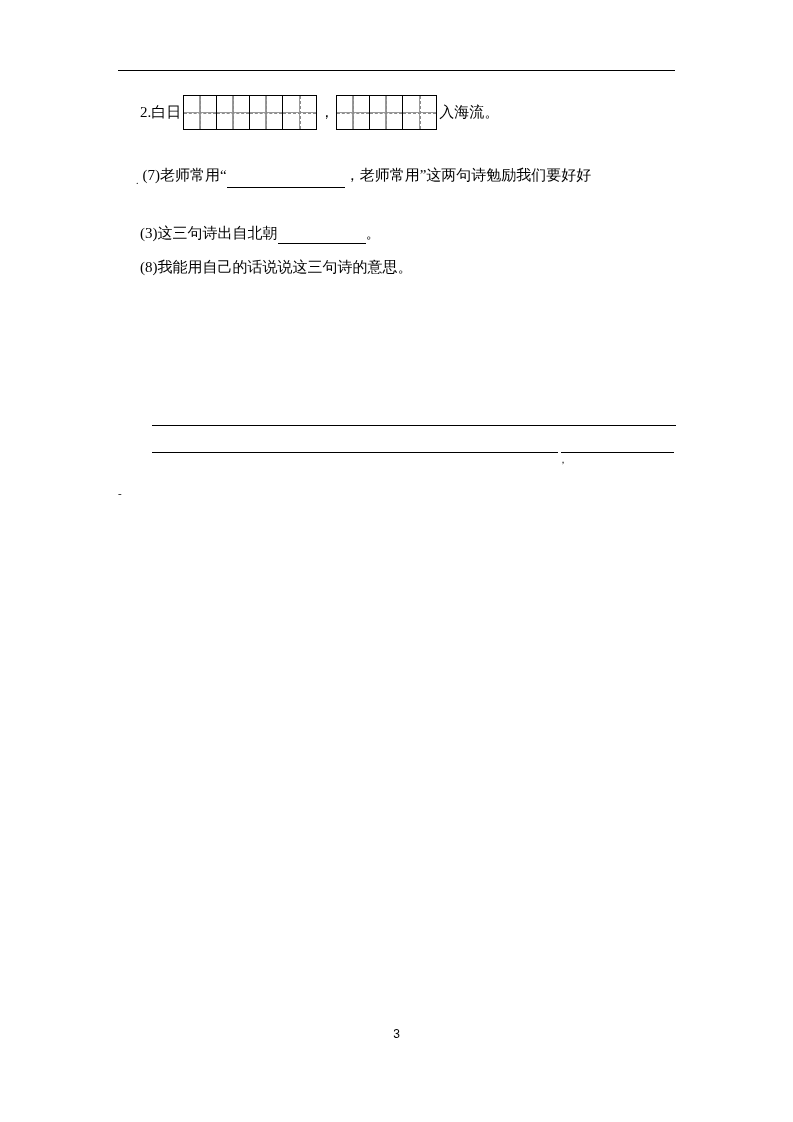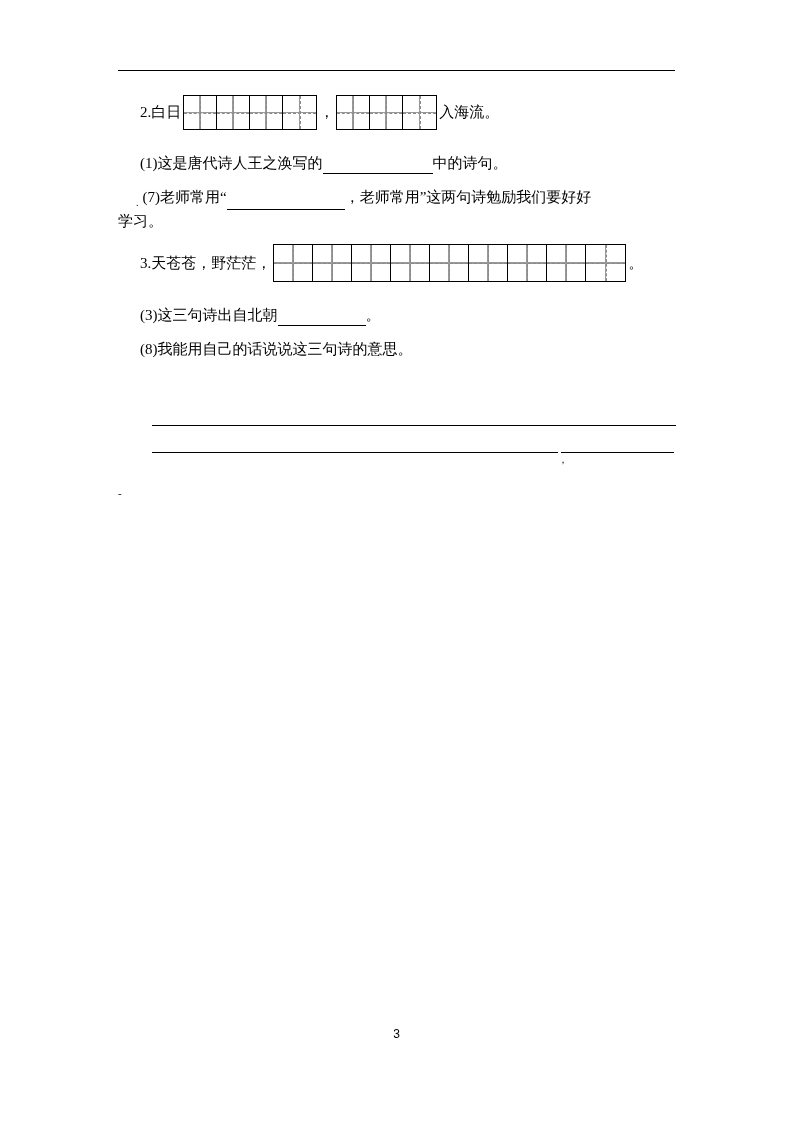--- a/index.html
+++ b/index.html
@@ -191,50 +191,29 @@
       <span class="grid-boxes">
         <span class="gcell"></span>
         <span class="gcell"></span>
         <span class="gcell"></span>
       </span>
       <span>入海流。</span>
     </div>
 
     <div class="spacer-lg"></div>
 
-    <div class="line indent">
-      <span>(1)这是唐代诗人王之涣写的</span><span class="blank-underline bl-110"></span><span>中的诗句。</span>
-    </div>
 
     <div class="spacer-sm"></div>
 
     <div class="line indent">
       <span class="tiny-dot" style="position:relative;left:-4px;top:4px;">.</span><span>(7)老师常用“</span><span class="blank-underline bl-120"></span><span>，老师常用”这两句诗勉励我们要好好</span>
     </div>
-    <div class="line">
-      <span>学习。</span>
-    </div>
 
     <div class="spacer-sm"></div>
 
-    <div class="row-grid indent">
-      <span>3.天苍苍，野茫茫，</span>
-      <span class="grid-boxes tall">
-        <span class="gcell"></span>
-        <span class="gcell"></span>
-        <span class="gcell"></span>
-        <span class="gcell"></span>
-        <span class="gcell"></span>
-        <span class="gcell"></span>
-        <span class="gcell"></span>
-        <span class="gcell"></span>
-        <span class="gcell"></span>
-      </span>
-      <span>。</span>
-    </div>
 
     <div class="spacer-lg"></div>
 
     <div class="line indent">
       <span>(3)这三句诗出自北朝</span><span class="blank-underline bl-90"></span><span>。</span>
     </div>
 
     <div class="spacer-sm"></div>
 
     <div class="line indent">

